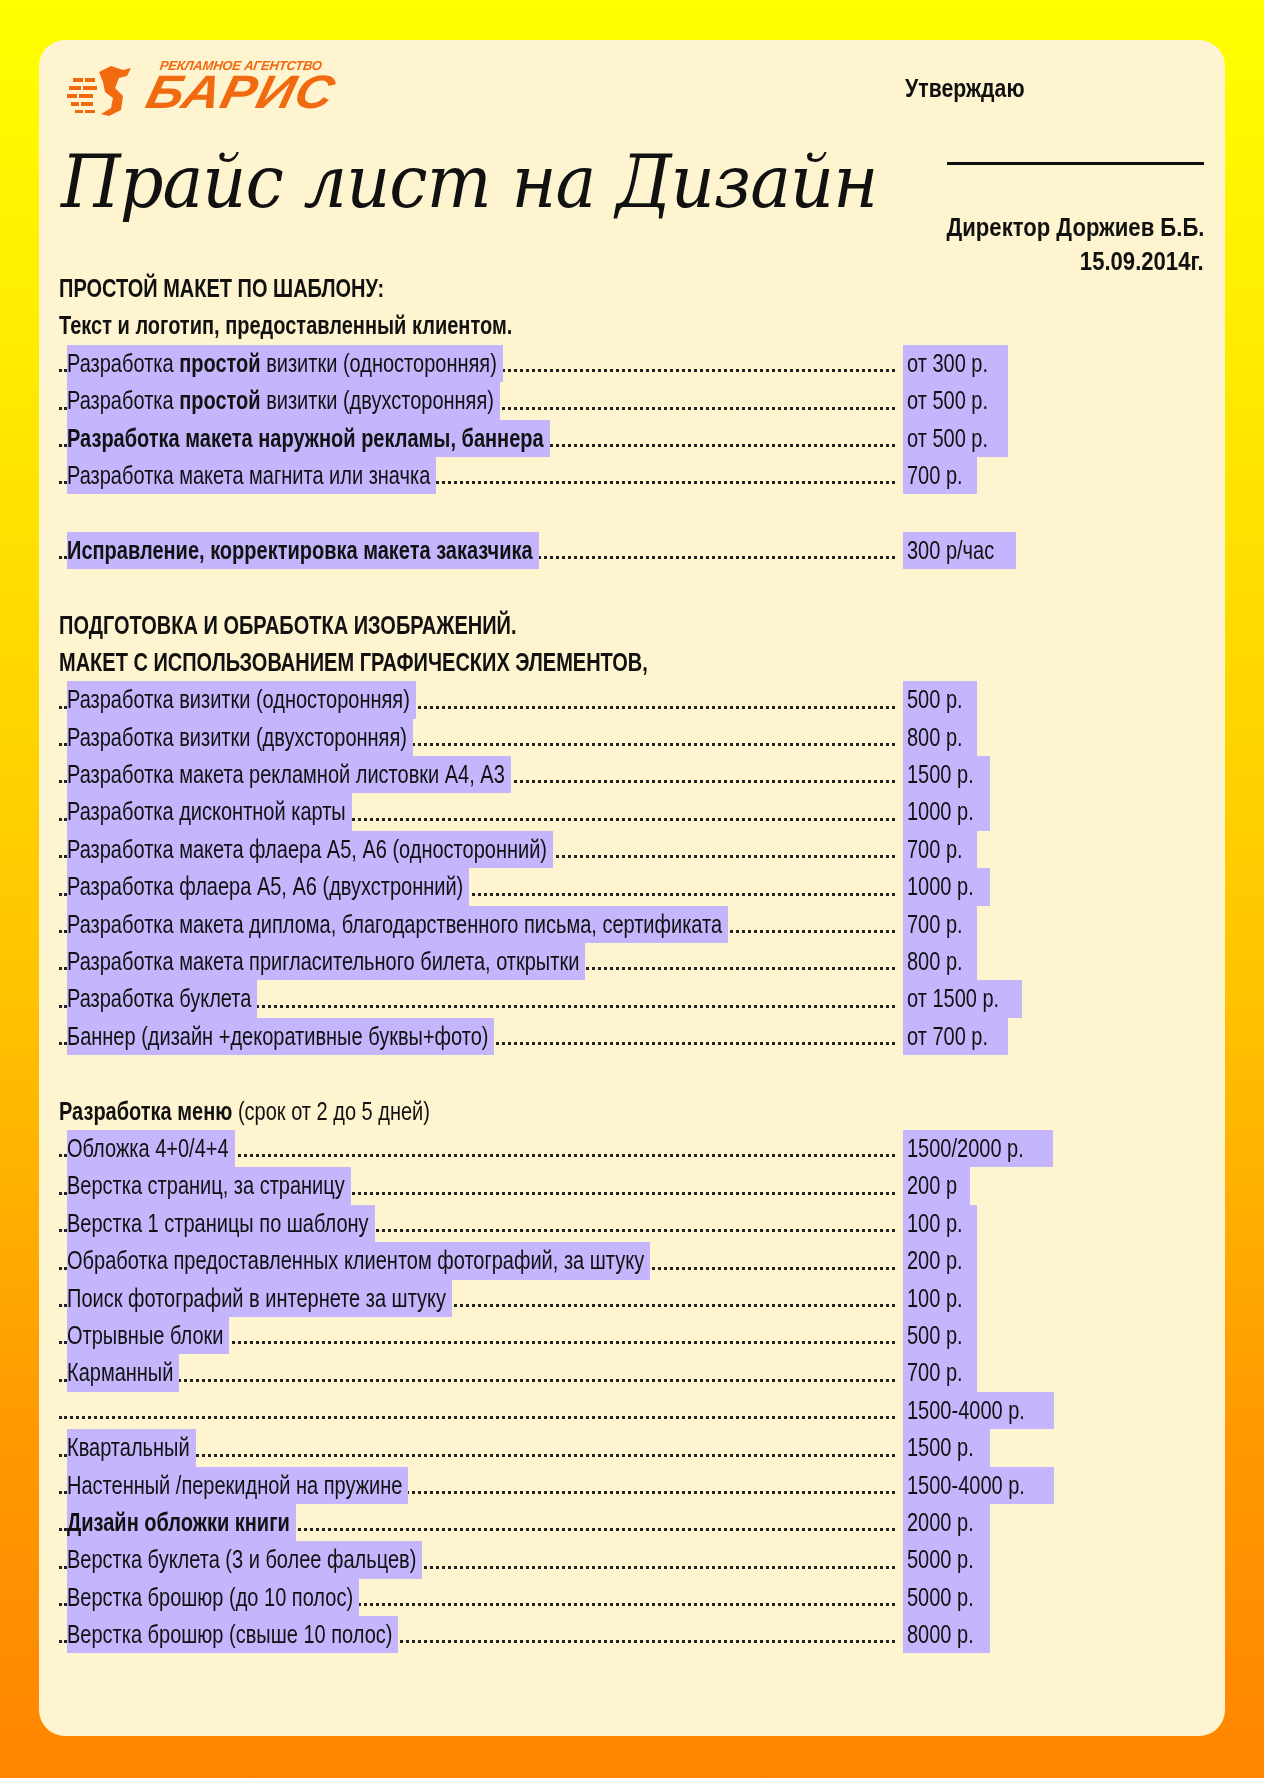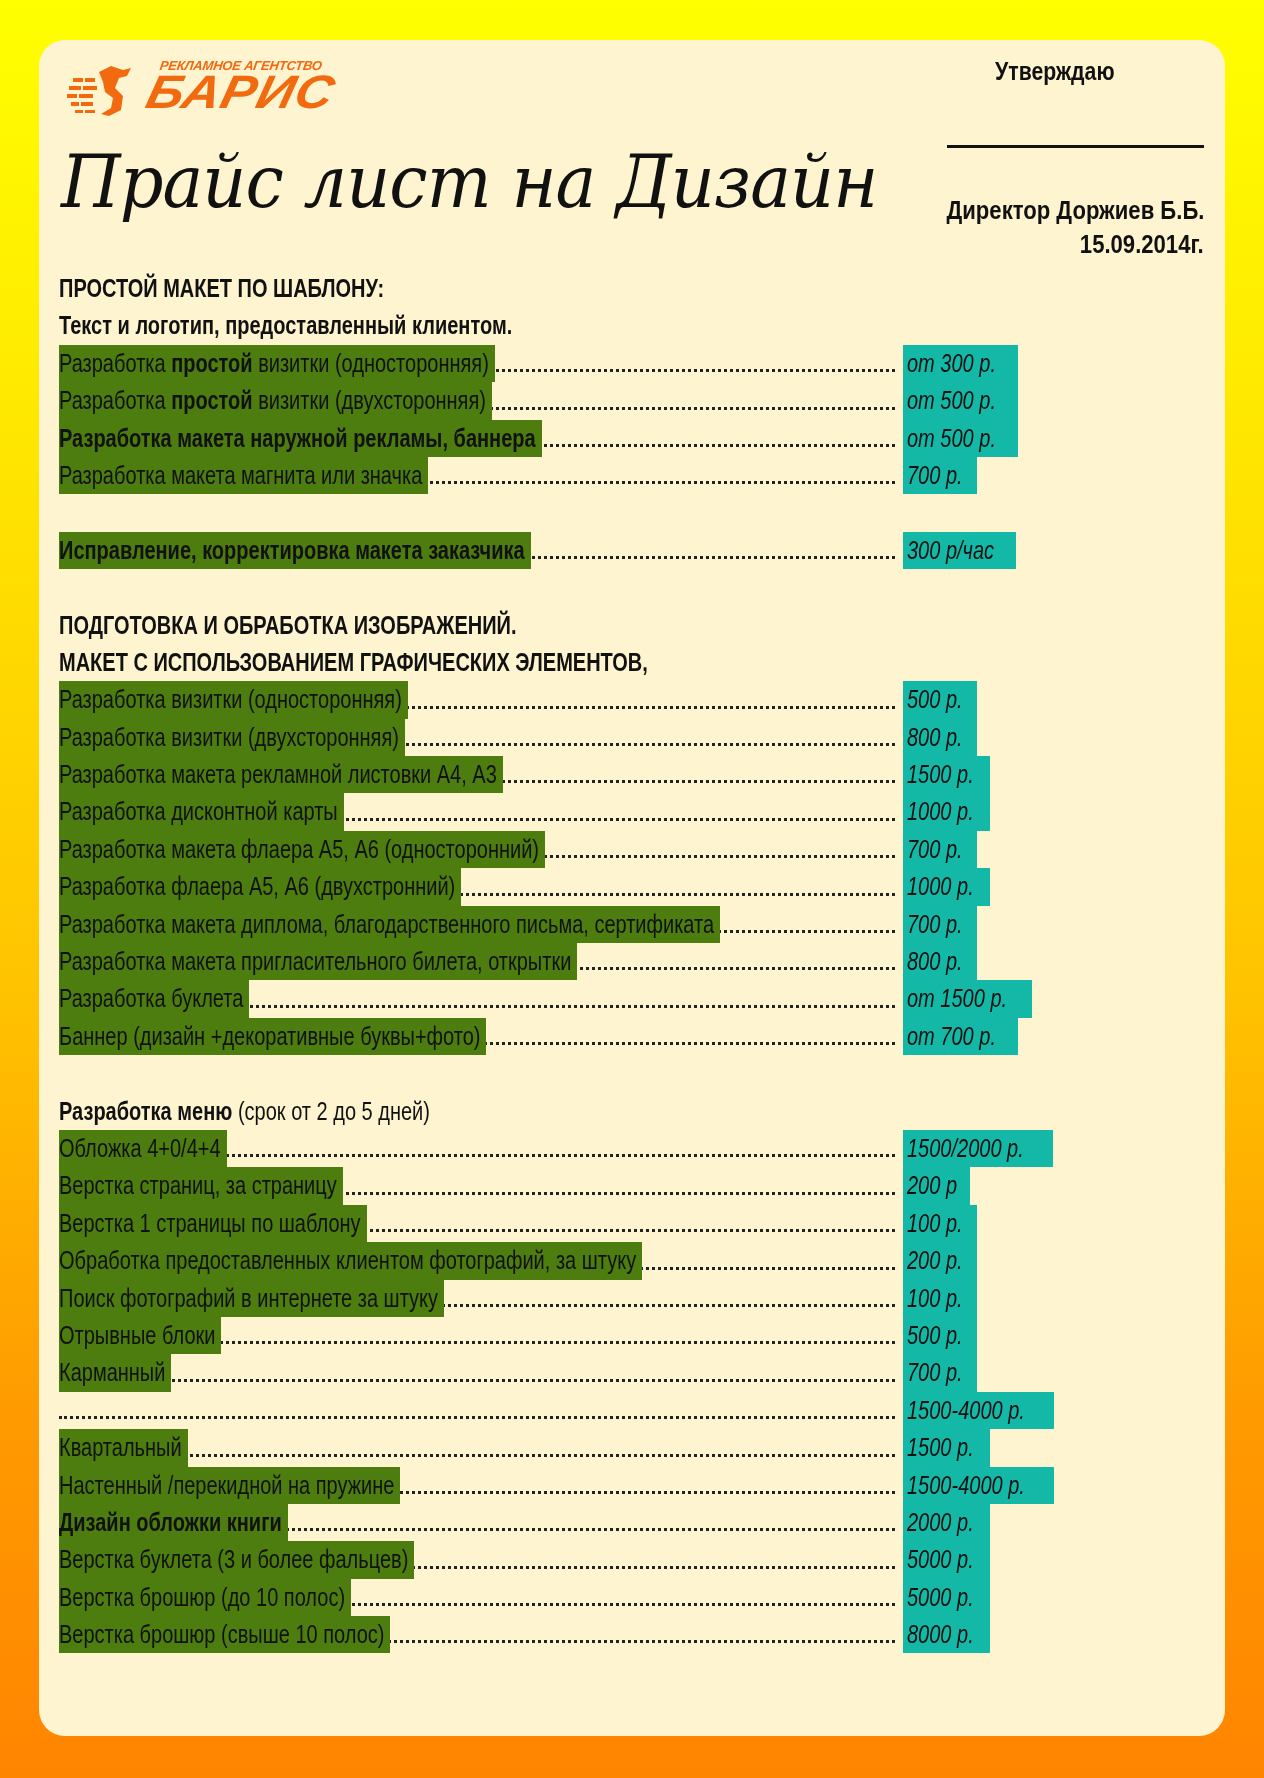--- a/index.html
+++ b/index.html
@@ -22,32 +22,32 @@
   .logo-main {
     position: absolute; left: 88px; top: 10px; color: #f26a10;
     font: italic 900 52px "Liberation Sans", sans-serif; letter-spacing: 1px;
     transform: scaleY(0.9) skewX(-12deg); transform-origin: left top; line-height: 52px;
   }
   .logo-icon { position: absolute; left: 0; top: 6px; width: 88px; height: 56px; }
   .title {
     position: absolute; left: 22px; top: 100px; font: italic 72px "DejaVu Serif", serif;
     color: #111; letter-spacing: -1px; transform: scaleX(0.95); transform-origin: left;
   }
-  .approve { position: absolute; right: 21px; top: 17px; text-align: center; width: 320px; }
+  .approve { position: absolute; right: 21px; top: 34px; text-align: left; width: 320px; }
   .approve-word { font: bold 25px "Liberation Sans", sans-serif; color: #111; transform: scaleX(0.85); transform-origin: right; display: inline-block; }
   .sign-line { position: absolute; right: 0; top: 88px; width: 257px; height: 3px; background: #111; }
   .director { position: absolute; right: 0; top: 138px; font: bold 26px "Liberation Sans", sans-serif; color: #111; white-space: nowrap; transform: scaleX(0.85); transform-origin: right; }
   .date { position: absolute; right: 0; top: 172px; font: bold 26px "Liberation Sans", sans-serif; color: #111; white-space: nowrap; transform: scaleX(0.85); transform-origin: right; }
   .content { position: absolute; left: 20px; top: 230px; width: 1000px; }
   .row { position: relative; height: 37.4px; line-height: 37.4px; font-size: 25px; color: #111; white-space: nowrap; }
   .row .txt { display: inline-block; transform: scaleX(0.8); transform-origin: left center; }
   .heading { font-weight: bold; }
-  .label-wrap { position: absolute; left: 0; top: 0; background: #4d7c0f; padding-right: 2px; z-index: 2; }
+  .label-wrap { position: absolute; left: 8px; top: 0; background: #c4b5fd; padding-right: 2px; z-index: 2; }
   .leader { position: absolute; left: 0; right: 164px; bottom: 10px; border-bottom: 3px dotted #222; z-index: 1; }
-  .price { position: absolute; left: 844px; top: 0; background: #14b8a6; padding-left: 4px; z-index: 2; font-style: italic; }
+  .price { position: absolute; left: 844px; top: 0; background: #c4b5fd; padding-left: 4px; z-index: 2; }
   .b { font-weight: bold; }
   .spacer { height: 37.4px; }
 </style>
 </head>
 <body>
 
 <div class="card">
 
   <div class="logo">
     <svg class="logo-icon" viewBox="0 0 88 56">

